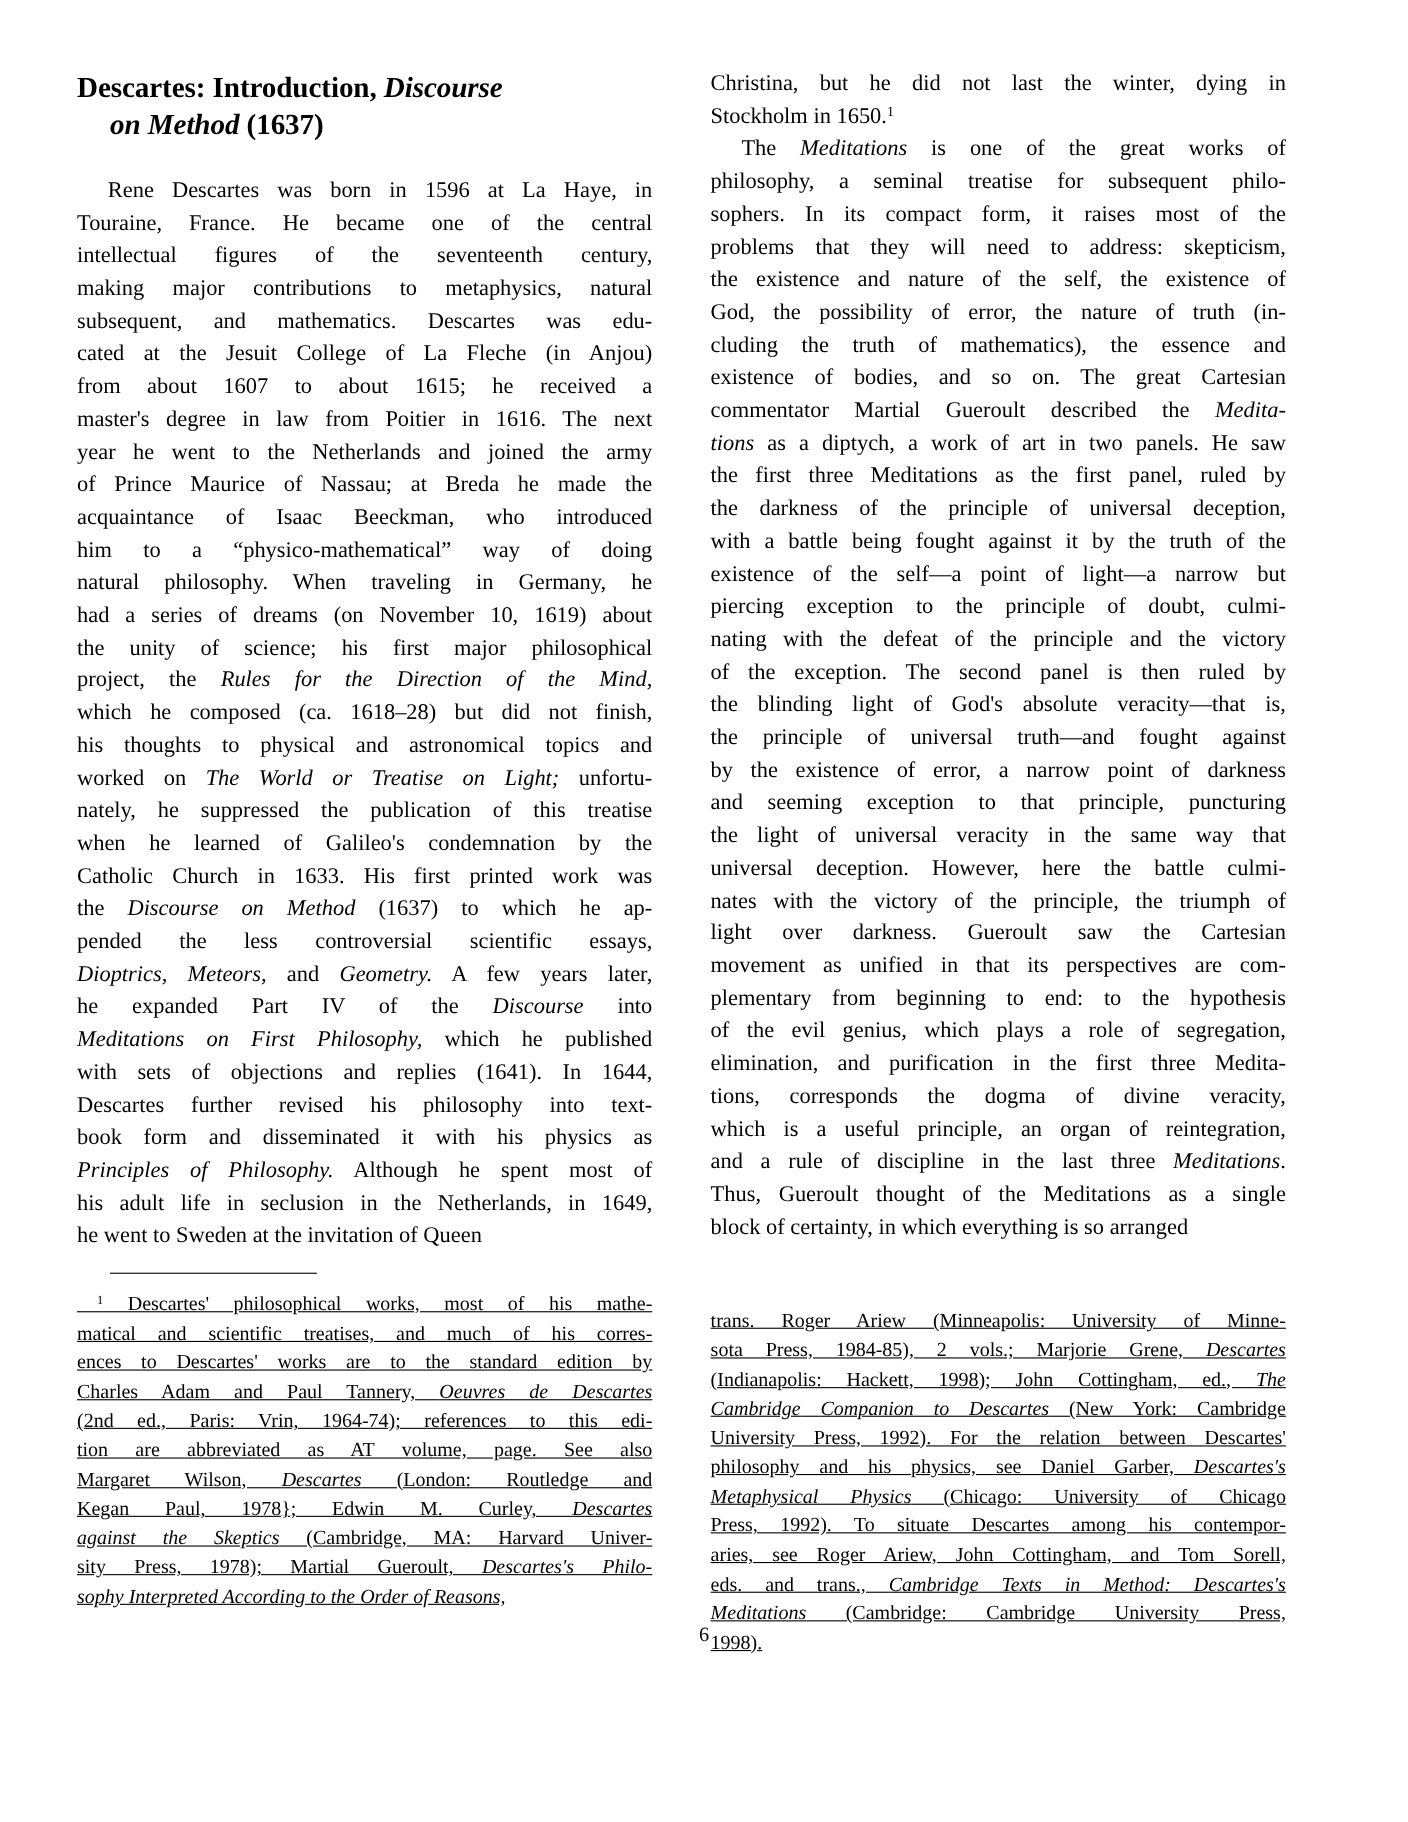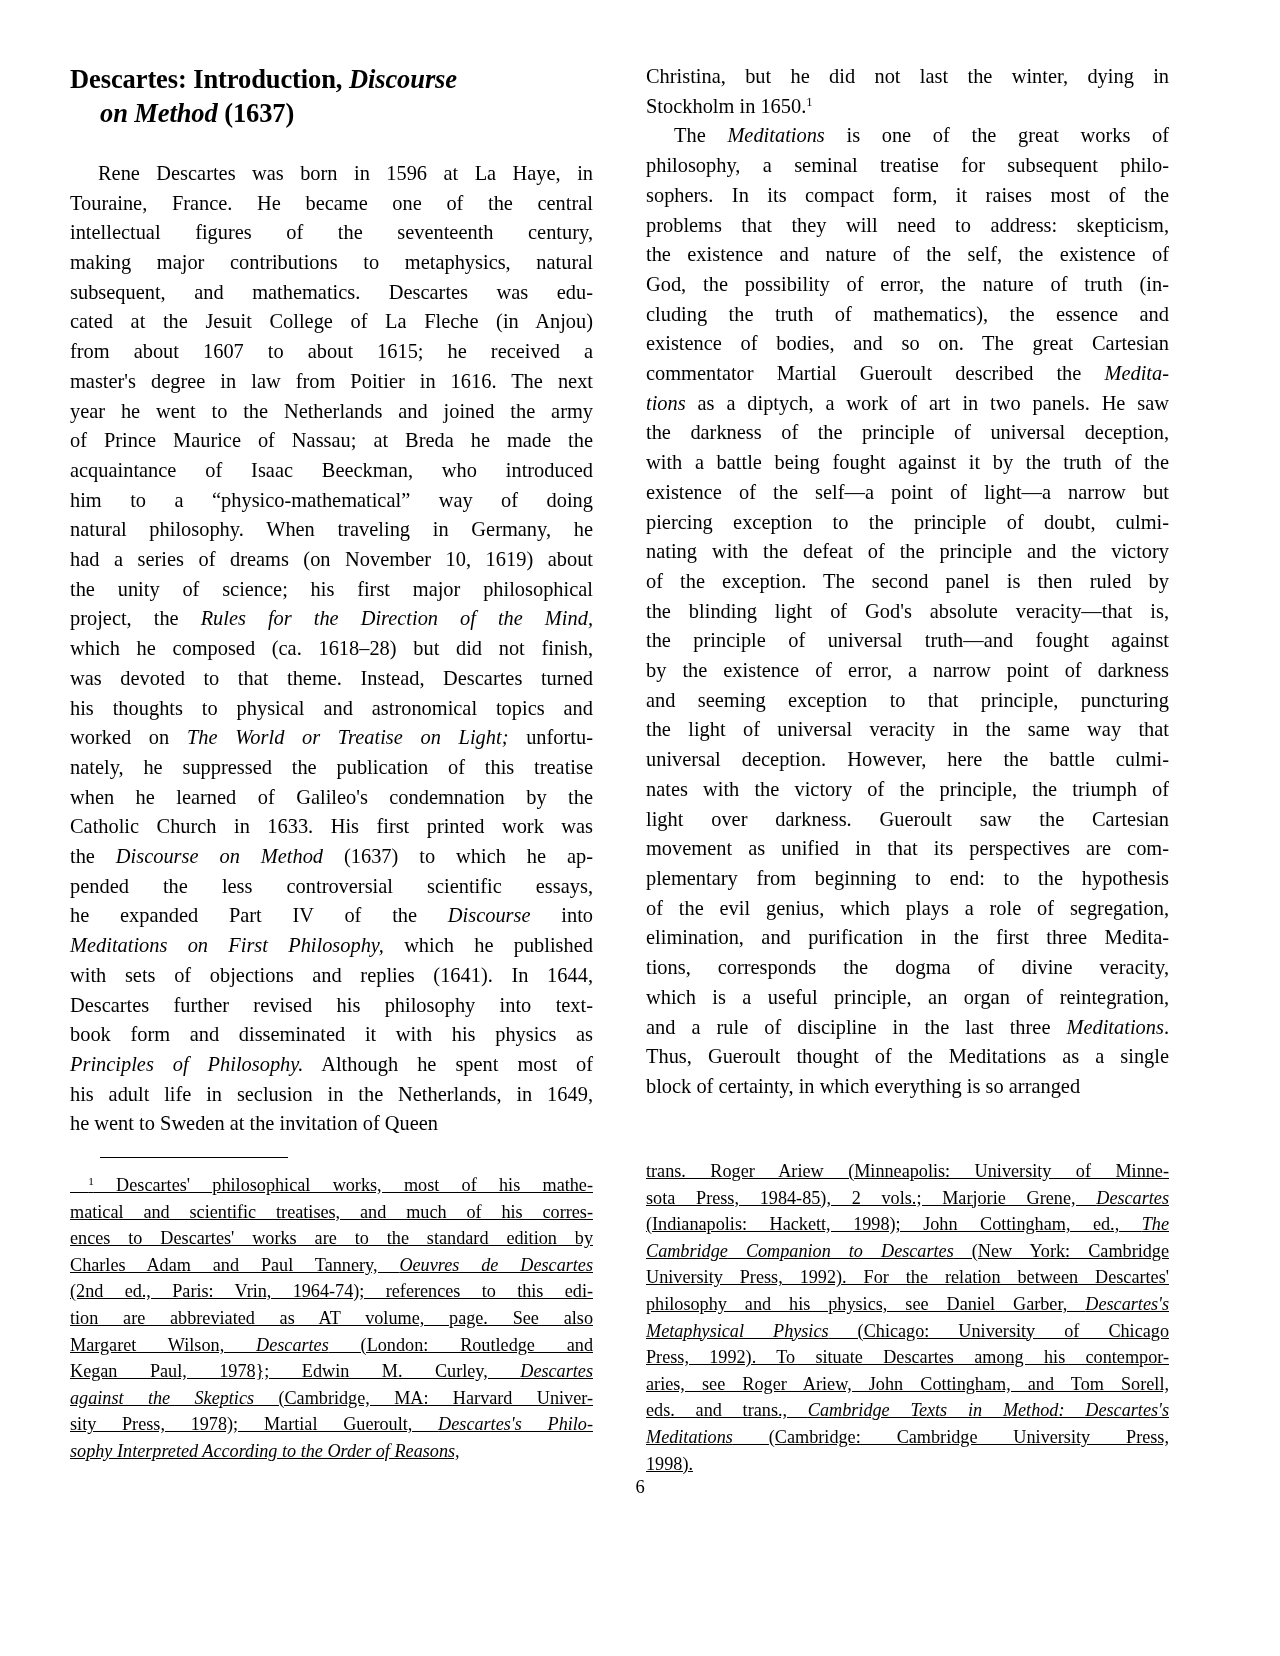--- a/index.html
+++ b/index.html
@@ -138,28 +138,28 @@
             <span class="ln just">master's degree in law from Poitier in 1616. The next</span>
             <span class="ln just">year he went to the Netherlands and joined the army</span>
             <span class="ln just">of Prince Maurice of Nassau; at Breda he made the</span>
             <span class="ln just">acquaintance of Isaac Beeckman, who introduced</span>
             <span class="ln just">him to a “physico-mathematical” way of doing</span>
             <span class="ln just">natural philosophy. When traveling in Germany, he</span>
             <span class="ln just">had a series of dreams (on November 10, 1619) about</span>
             <span class="ln just">the unity of science; his first major philosophical</span>
             <span class="ln just">project, the <i>Rules for the Direction of the Mind,</i></span>
             <span class="ln just">which he composed (ca. 1618–28) but did not finish,</span>
-            <span class="ln just">was devoted to that theme. Instead, Descartes turned</span>
             <span class="ln just">his thoughts to physical and astronomical topics and</span>
             <span class="ln just">worked on <i>The World or Treatise on Light;</i> unfortu-</span>
             <span class="ln just">nately, he suppressed the publication of this treatise</span>
             <span class="ln just">when he learned of Galileo's condemnation by the</span>
             <span class="ln just">Catholic Church in 1633. His first printed work was</span>
             <span class="ln just">the <i>Discourse on Method</i> (1637) to which he ap-</span>
             <span class="ln just">pended the less controversial scientific essays,</span>
+            <span class="ln just"><i>Dioptrics, Meteors,</i> and <i>Geometry.</i> A few years later,</span>
             <span class="ln just">he expanded Part IV of the <i>Discourse</i> into</span>
             <span class="ln just"><i>Meditations on First Philosophy,</i> which he published</span>
             <span class="ln just">with sets of objections and replies (1641). In 1644,</span>
             <span class="ln just">Descartes further revised his philosophy into text-</span>
             <span class="ln just">book form and disseminated it with his physics as</span>
             <span class="ln just"><i>Principles of Philosophy.</i> Although he spent most of</span>
             <span class="ln just">his adult life in seclusion in the Netherlands, in 1649,</span>
             <span class="ln last">he went to Sweden at the invitation of Queen</span>
           </p>
       </div>
@@ -191,20 +191,21 @@
             <span class="ln just indent">The <i>Meditations</i> is one of the great works of</span>
             <span class="ln just">philosophy, a seminal treatise for subsequent philo-</span>
             <span class="ln just">sophers. In its compact form, it raises most of the</span>
             <span class="ln just">problems that they will need to address: skepticism,</span>
             <span class="ln just">the existence and nature of the self, the existence of</span>
             <span class="ln just">God, the possibility of error, the nature of truth (in-</span>
             <span class="ln just">cluding the truth of mathematics), the essence and</span>
             <span class="ln just">existence of bodies, and so on. The great Cartesian</span>
             <span class="ln just">commentator Martial Gueroult described the <i>Medita-</i></span>
             <span class="ln just"><i>tions</i> as a diptych, a work of art in two panels. He saw</span>
+            <span class="ln just">the first three Meditations as the first panel, ruled by</span>
             <span class="ln just">the darkness of the principle of universal deception,</span>
             <span class="ln just">with a battle being fought against it by the truth of the</span>
             <span class="ln just">existence of the self—a point of light—a narrow but</span>
             <span class="ln just">piercing exception to the principle of doubt, culmi-</span>
             <span class="ln just">nating with the defeat of the principle and the victory</span>
             <span class="ln just">of the exception. The second panel is then ruled by</span>
             <span class="ln just">the blinding light of God's absolute veracity—that is,</span>
             <span class="ln just">the principle of universal truth—and fought against</span>
             <span class="ln just">by the existence of error, a narrow point of darkness</span>
             <span class="ln just">and seeming exception to that principle, puncturing</span>

